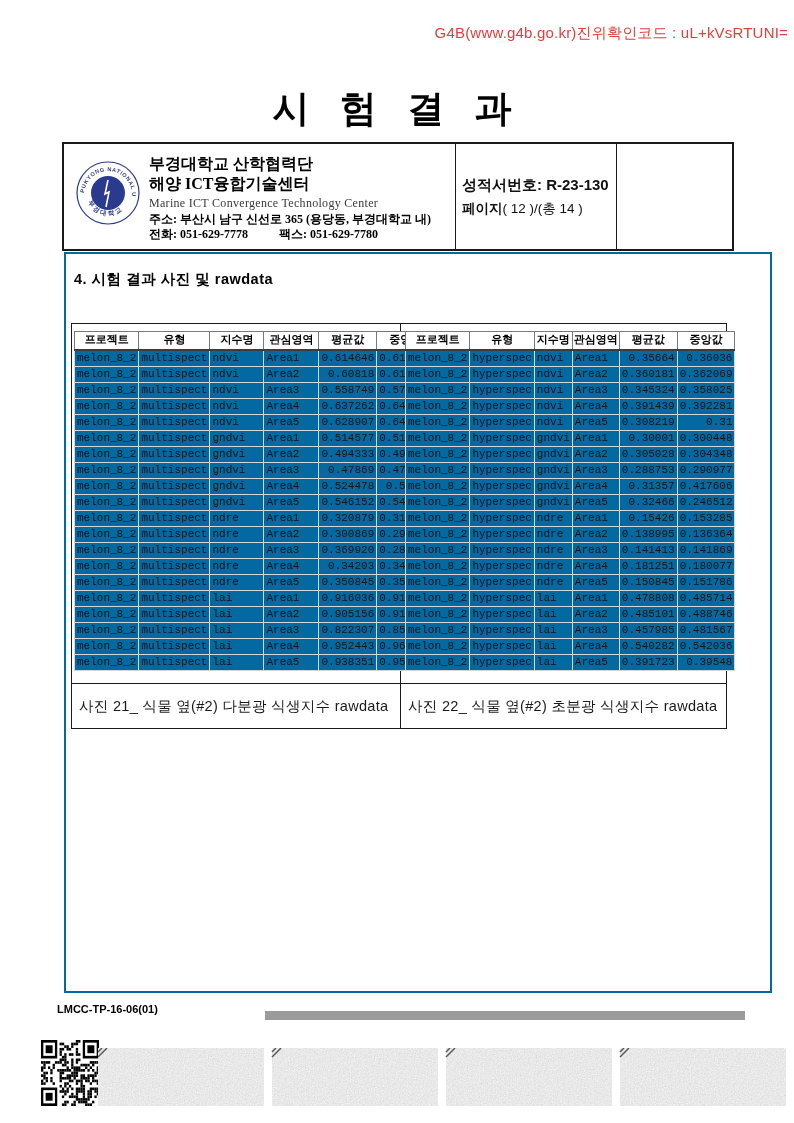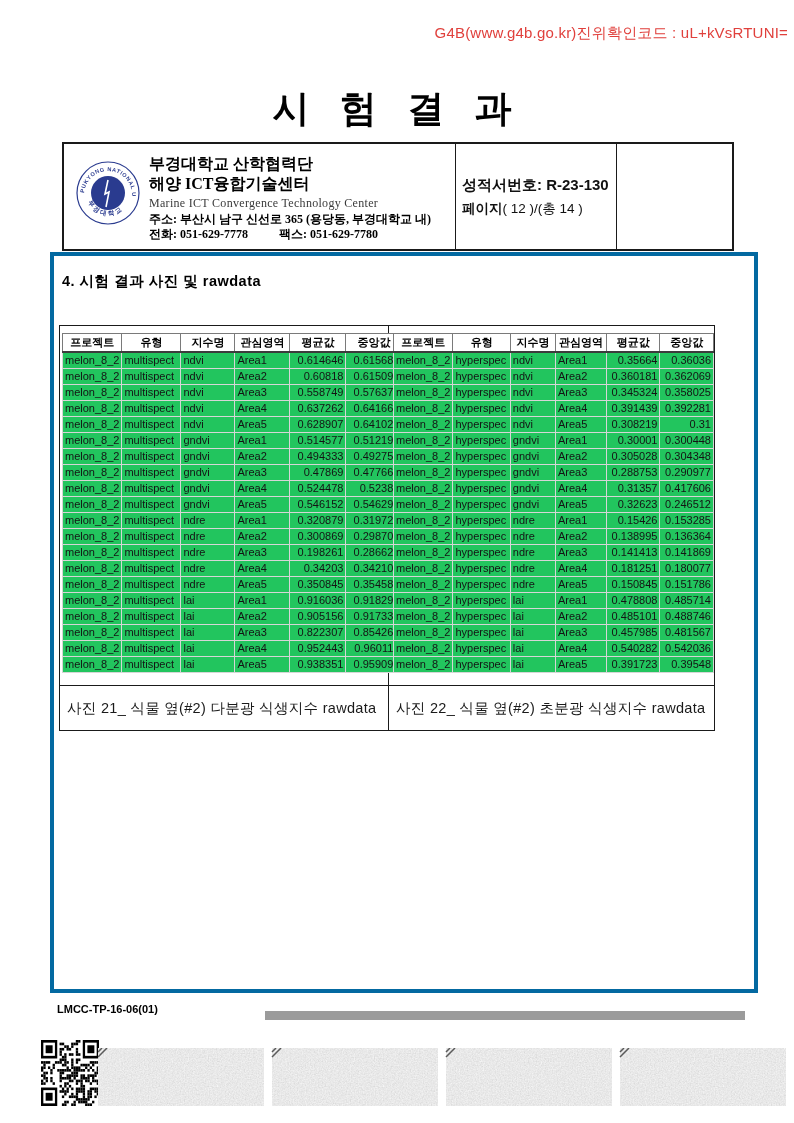--- a/index.html
+++ b/index.html
@@ -22,32 +22,32 @@
   .logo-wrap{width:66px;height:80px;flex:0 0 66px;}
   .org-block{margin-left:8px;line-height:1.0;font-family:Liberation Serif, serif;}
   .org-kr{font-size:16px;font-weight:bold;color:#000;line-height:1.25;}
   .org-en{font-size:12px;color:#3a3a3a;margin-top:3px;letter-spacing:0.3px;}
   .org-addr{font-size:12px;font-weight:bold;margin-top:4px;color:#000;}
   .org-tel{font-size:12px;font-weight:bold;margin-top:3px;color:#000;display:flex;gap:31px;}
   .rep-no{font-weight:bold;font-size:15px;}
   .rep-page{margin-top:5px;font-size:13.5px;}
   .rep-page b{font-weight:bold;}
   
-  .main-box{position:absolute;left:50px;top:252px;width:708px;height:741px;border:4px solid #0369a1;box-sizing:border-box;}
+  .main-box{position:absolute;left:64px;top:252px;width:708px;height:741px;border:2px solid #0369a1;box-sizing:border-box;}
   .sec-head{position:absolute;left:8px;top:16px;font-size:14.5px;font-weight:bold;color:#000;letter-spacing:0.5px;}
   
   .fig-box{position:absolute;left:5px;top:69px;width:656px;height:406px;border:1.5px solid #1a1a1a;box-sizing:border-box;}
   .fig-divider{position:absolute;left:328px;top:0;bottom:0;width:0;border-left:1.5px solid #1a1a1a;}
   .cap-row{position:absolute;left:0;right:0;bottom:0;height:44px;border-top:1.5px solid #1a1a1a;display:flex;}
   .cap-cell{width:328px;box-sizing:border-box;display:flex;align-items:center;padding-left:7px;
     font-size:14.5px;color:#1a1a1a;letter-spacing:0.3px;white-space:nowrap;overflow:hidden;}
   .cap-cell + .cap-cell{border-left:1.5px solid #1a1a1a;width:325px;}
   
-  .xls{position:absolute;top:7px;border-collapse:collapse;table-layout:fixed;background:#22c55e;
-    font-size:11px;line-height:1;}
+  .xls{position:absolute;top:7px;border-collapse:collapse;table-layout:fixed;background:#0369a1;
+    font-size:11px;line-height:1;font-family:Liberation Mono, monospace;}
   .xls-left{left:2px;}
   .xls-right{left:333px;}
   .xls th{font-weight:bold;text-align:center;border:1px solid #7a7a7a;border-bottom:2px solid #3c3c3c;
     height:17px;padding:0 1px;background:#fff;color:#000;overflow:hidden;white-space:nowrap;}
   .xls td{border:1px solid #d6d6d6;height:15px;padding:0 2px;overflow:hidden;white-space:nowrap;color:#141414;}
   .xls td.c0,.xls td.c1,.xls td.c2,.xls td.c3{text-align:left;}
   .xls td.c4,.xls td.c5{text-align:right;}
   .xls .c0{width:51px;}
   .xls .c1{width:54px;}
   .xls .c2{width:49px;}
@@ -220,21 +220,21 @@
               <td class="c2">ndre</td>
               <td class="c3">Area2</td>
               <td class="c4">0.300869</td>
               <td class="c5">0.298701</td>
             </tr>
             <tr>
               <td class="c0">melon_8_2</td>
               <td class="c1">multispect</td>
               <td class="c2">ndre</td>
               <td class="c3">Area3</td>
-              <td class="c4">0.198261</td>
+              <td class="c4">0.369920</td>
               <td class="c5">0.286624</td>
             </tr>
             <tr>
               <td class="c0">melon_8_2</td>
               <td class="c1">multispect</td>
               <td class="c2">ndre</td>
               <td class="c3">Area4</td>
               <td class="c4">0.34203</td>
               <td class="c5">0.342105</td>
             </tr>
@@ -371,21 +371,21 @@
               <td class="c2">gndvi</td>
               <td class="c3">Area4</td>
               <td class="c4">0.31357</td>
               <td class="c5">0.417606</td>
             </tr>
             <tr>
               <td class="c0">melon_8_2</td>
               <td class="c1">hyperspec</td>
               <td class="c2">gndvi</td>
               <td class="c3">Area5</td>
-              <td class="c4">0.32623</td>
+              <td class="c4">0.32466</td>
               <td class="c5">0.246512</td>
             </tr>
             <tr>
               <td class="c0">melon_8_2</td>
               <td class="c1">hyperspec</td>
               <td class="c2">ndre</td>
               <td class="c3">Area1</td>
               <td class="c4">0.15426</td>
               <td class="c5">0.153285</td>
             </tr>

